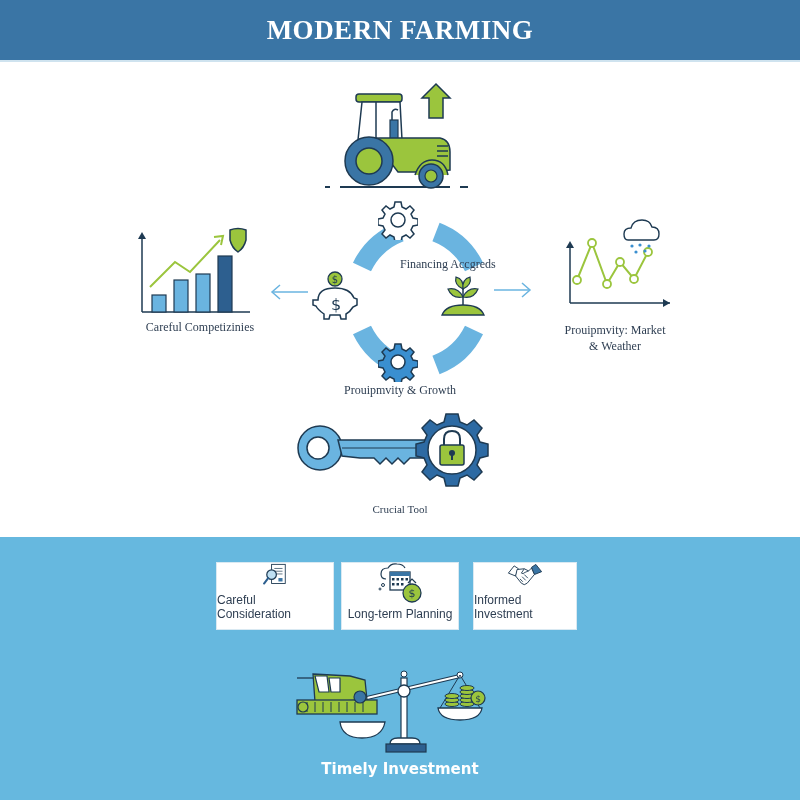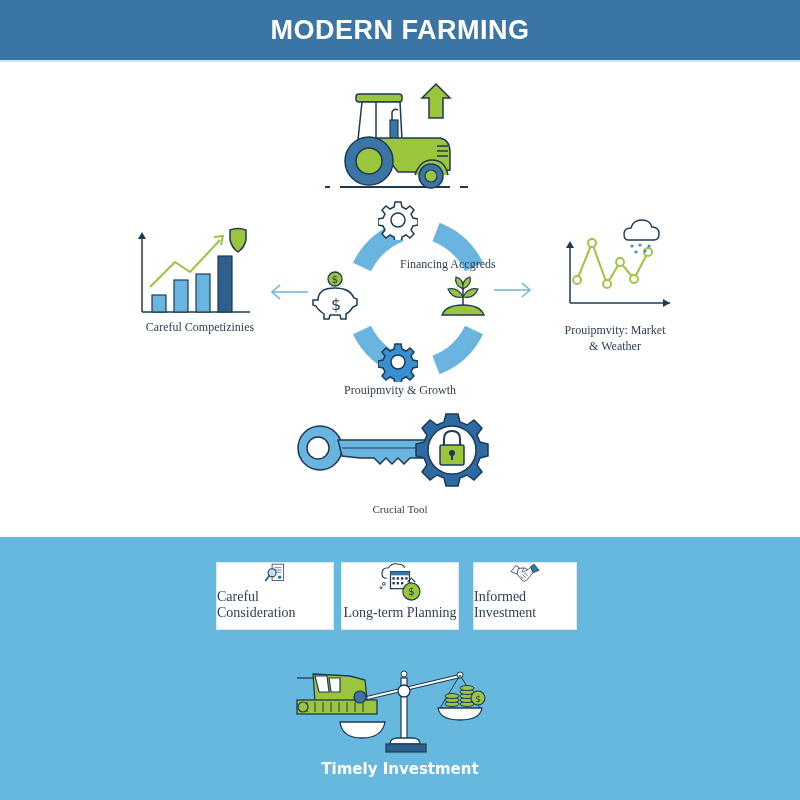--- a/index.html
+++ b/index.html
@@ -1,23 +1,23 @@
 <!DOCTYPE html>
 <html><head>
 <meta charset="utf-8">
 <style>
   * { margin: 0; padding: 0; box-sizing: border-box; }
   body { width: 800px; height: 800px; overflow: hidden; background: #ffffff; font-family: "Liberation Sans", "DejaVu Sans", sans-serif; position: relative; }
   .header { position: absolute; left: 0; top: 0; width: 800px; height: 62px; background: #3a75a5; display: flex; align-items: center; justify-content: center; border-bottom: 2px solid #cfe3ef; }
-  .header h1 { color: #ffffff; font-size: 27px; font-weight: bold; letter-spacing: 0.5px; font-family: Liberation Sans, sans-serif; }
+  .header h1 { color: #ffffff; font-size: 27px; font-weight: bold; letter-spacing: 0.5px; font-family: Liberation Serif, serif; }
   .abs { position: absolute; }
   .label { position: absolute; color: #2e3e52; font-size: 12px; text-align: center; font-family: Liberation Serif, serif; }
   .bottom { position: absolute; left: 0; top: 537px; width: 800px; height: 263px; background: #66b8df; }
   .card { position: absolute; top: 562px; height: 68px; background: #ffffff; border: 1px solid #d9e9f2; display: flex; flex-direction: column; align-items: center; justify-content: flex-end; padding-bottom: 8px; }
-  .card .cap { font-size: 14px; color: #2e3e52; font-family: Liberation Serif, serif; }
+  .card .cap { font-size: 12px; color: #2e3e52; font-family: Liberation Sans, sans-serif; }
   .card svg { margin-bottom: 4px; }
   .timely { position: absolute; left: 0; width: 800px; top: 760px; text-align: center; color: #ffffff; font-size: 15px; font-family: "DejaVu Sans", sans-serif; font-weight: bold; }
 </style>
 </head>
 <body>
 
 <div class="header">
   <h1>MODERN FARMING</h1>
 </div>
 

